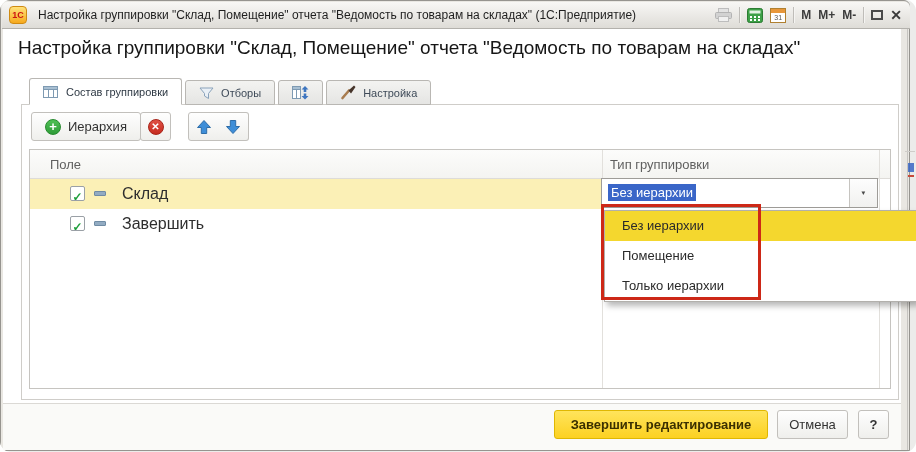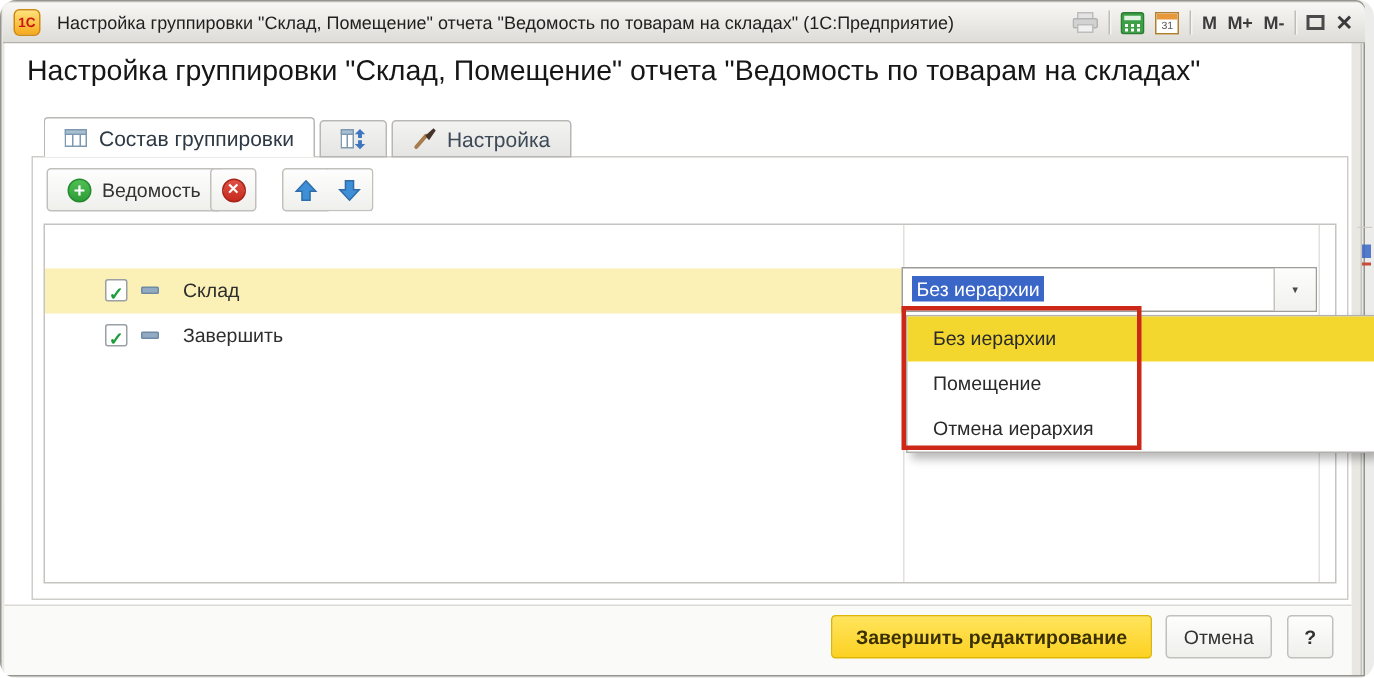--- a/index.html
+++ b/index.html
@@ -29,21 +29,21 @@
   .sliver{position:absolute;left:902px;top:150px;width:12px;height:50px;overflow:hidden;}
   .sliver .b1{position:absolute;left:5px;top:12px;width:6px;height:9px;background:#3a66c4;opacity:.85;}
   .sliver .b2{position:absolute;left:5px;top:24px;width:6px;height:2px;background:#c84a3a;}
   .sliver .b3{position:absolute;left:2px;top:0;width:10px;height:1px;background:#cfcdc9;}
 
   .main-title{position:absolute;left:17px;top:36px;font-size:19px;color:#161616;white-space:nowrap;}
 
   .tabsbar{position:absolute;left:28px;top:77px;height:27px;display:flex;align-items:flex-end;gap:3px;z-index:3;}
   .tab{display:inline-flex;align-items:center;gap:7px;height:25px;padding:0 13px;
        border:1px solid #b9b7b3;border-radius:3px 3px 0 0;box-sizing:border-box;
-       background:linear-gradient(#f3f3f1,#e5e5e3);color:#3e4a58;font-size:14px;white-space:nowrap;cursor:default;}
+       background:linear-gradient(#f3f3f1,#e5e5e3);color:#3e4a58;font-size:11px;white-space:nowrap;cursor:default;}
   .tab.active{background:#fff;height:27px;border-bottom:1px solid #fff;color:#2e3944;}
 
   .panel{position:absolute;left:20px;top:103px;width:878px;height:296px;border:1px solid #cfcdc9;
          background:#fff;box-sizing:border-box;z-index:1;}
 
   .btn{display:flex;align-items:center;justify-content:center;box-sizing:border-box;
        background:linear-gradient(#fefefe,#efefec);border:1px solid #c2c0bc;border-radius:3px;
        font-size:13px;color:#333;z-index:2;position:absolute;cursor:default;}
   .addbtn{left:30px;top:111px;height:29px;padding:0 13px;gap:7px;}
   .delbtn{left:139px;top:111px;width:31px;height:29px;}
@@ -60,21 +60,21 @@
          background:linear-gradient(#fcfcfb,#f4f4f1);border-bottom:1px solid #dedcd8;}
   .th{position:absolute;top:0;height:29px;line-height:29px;font-size:13px;color:#5f5f5f;white-space:nowrap;}
   .vline{position:absolute;top:0;width:1px;height:238px;background:#e2e0dc;}
   .row{position:absolute;left:0;width:860px;height:30px;}
   .cell1sel{position:absolute;left:0;top:0;width:572px;height:30px;background:#fbf0b6;}
   .checkbox{position:absolute;left:40px;top:7px;width:15px;height:15px;background:#fff;
             border:1px solid #9aa0a6;border-radius:2px;box-sizing:border-box;text-align:center;}
   .checkbox span{color:#1d9e3a;font-size:12px;font-weight:bold;line-height:13px;}
   .dash{position:absolute;left:64px;top:12px;width:12px;height:5px;background:#92abc2;
         border:1px solid #6f8ba4;border-radius:1px;box-sizing:border-box;}
-  .rowlabel{position:absolute;left:92px;top:0;height:17px;line-height:30px;font-size:13px;color:#2e2e2e;}
+  .rowlabel{position:absolute;left:92px;top:0;height:17px;line-height:30px;font-size:16px;color:#2e2e2e;}
 
   .combo{position:absolute;left:600px;top:177px;width:277px;height:30px;background:#fff;
          border:1px solid #9e9c98;box-sizing:border-box;z-index:3;}
   .combo .selval{position:absolute;left:6px;top:5px;background:#3a66c8;color:#fff;
                  font-size:13px;padding:1px 3px;white-space:nowrap;}
   .combo .drop{position:absolute;right:0;top:0;width:27px;height:28px;border-left:1px solid #c6c4c0;
                background:linear-gradient(#fdfdfd,#f1f1ef);display:flex;align-items:center;justify-content:center;
                font-size:9px;color:#4a4a4a;}
 
   .popup{position:absolute;left:603px;top:209px;width:313px;height:92px;background:#fff;
@@ -151,20 +151,26 @@
       <div class="tab active">
         <svg width="16" height="14">
             <rect x="0.5" y="1.5" width="14" height="11" fill="#fff" stroke="#7e9ab2"></rect>
             <rect x="0.5" y="1.5" width="14" height="3" fill="#a8bfd2" stroke="#7e9ab2"></rect>
             <line x1="5.5" y1="4.5" x2="5.5" y2="12.5" stroke="#7e9ab2"></line>
             <line x1="10.5" y1="4.5" x2="10.5" y2="12.5" stroke="#7e9ab2"></line>
           </svg>
         <span>Состав группировки</span>
       </div>
       <div class="tab">
+        <svg width="15" height="14">
+            <polygon points="1,2 14,2 9.5,7.5 9.5,12.5 5.5,10 5.5,7.5" fill="#eaf0f6" stroke="#8aa2ba"></polygon>
+          </svg>
+        <span>Отборы</span>
+      </div>
+      <div class="tab">
         <svg width="17" height="15">
             <rect x="0.5" y="1.5" width="8" height="12" fill="#fff" stroke="#7e9ab2"></rect>
             <rect x="0.5" y="1.5" width="8" height="3" fill="#a8bfd2" stroke="#7e9ab2"></rect>
             <line x1="4.5" y1="4.5" x2="4.5" y2="13.5" stroke="#7e9ab2"></line>
             <path d="M13 1 l3.5 3.5 h-2.2 v2.5 h-2.6 v-2.5 h-2.2 z" fill="#3e76c0"></path>
             <path d="M13 14.5 l3.5 -3.5 h-2.2 v-2.5 h-2.6 v2.5 h-2.2 z" fill="#3e76c0"></path>
           </svg>
       </div>
       <div class="tab">
         <svg width="16" height="15">
@@ -174,39 +180,43 @@
         <span>Настройка</span>
       </div>
     </div>
 
     <div class="panel"></div>
 
     <div class="btn addbtn">
       <div class="circle green">
           <span>+</span>
         </div>
-      <span>Ведомость</span>
+      <span>Иерархия</span>
     </div>
     <div class="btn delbtn">
       <div class="circle red">
           <span>✕</span>
         </div>
     </div>
     <div class="btn upbtn">
       <svg width="16" height="16">
           <polygon points="8,1.5 14.5,8.5 10.7,8.5 10.7,14.5 5.3,14.5 5.3,8.5 1.5,8.5" fill="#3e8ed8" stroke="#2e6da8"></polygon>
         </svg>
     </div>
     <div class="btn dnbtn">
       <svg width="16" height="16">
           <polygon points="8,14.5 14.5,7.5 10.7,7.5 10.7,1.5 5.3,1.5 5.3,7.5 1.5,7.5" fill="#3e8ed8" stroke="#2e6da8"></polygon>
         </svg>
     </div>
 
     <div class="table">
+      <div class="thead">
+        <div class="th" style="left:20px;">Поле</div>
+        <div class="th" style="left:580px;">Тип группировки</div>
+      </div>
       <div class="vline" style="left:572px;"></div>
       <div class="vline" style="left:849px;"></div>
 
       <div class="row" style="top:29px;">
         <div class="cell1sel"></div>
         <div class="checkbox"><span>✓</span></div>
         <div class="dash"></div>
         <div class="rowlabel">Склад</div>
       </div>
 
@@ -220,21 +230,21 @@
     <div class="combo">
       <span class="selval">Без иерархии</span>
       <div class="drop">
           <span style="transform:scale(.7);">▼</span>
         </div>
     </div>
 
     <div class="popup">
       <div class="opt hl">Без иерархии</div>
       <div class="opt">Помещение</div>
-      <div class="opt">Отмена иерархия</div>
+      <div class="opt">Только иерархии</div>
     </div>
 
     <div class="annot"></div>
 
     <div class="footer"></div>
     <div class="btn finish">Завершить редактирование</div>
     <div class="btn cancel">Отмена</div>
     <div class="btn help">?</div>
 
     <div class="frameline"></div>

